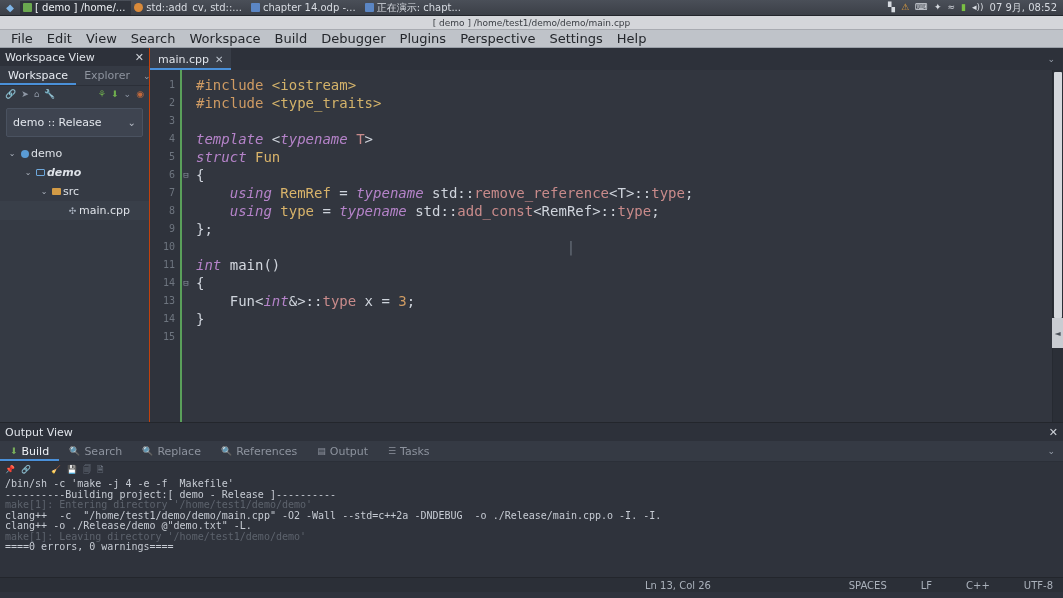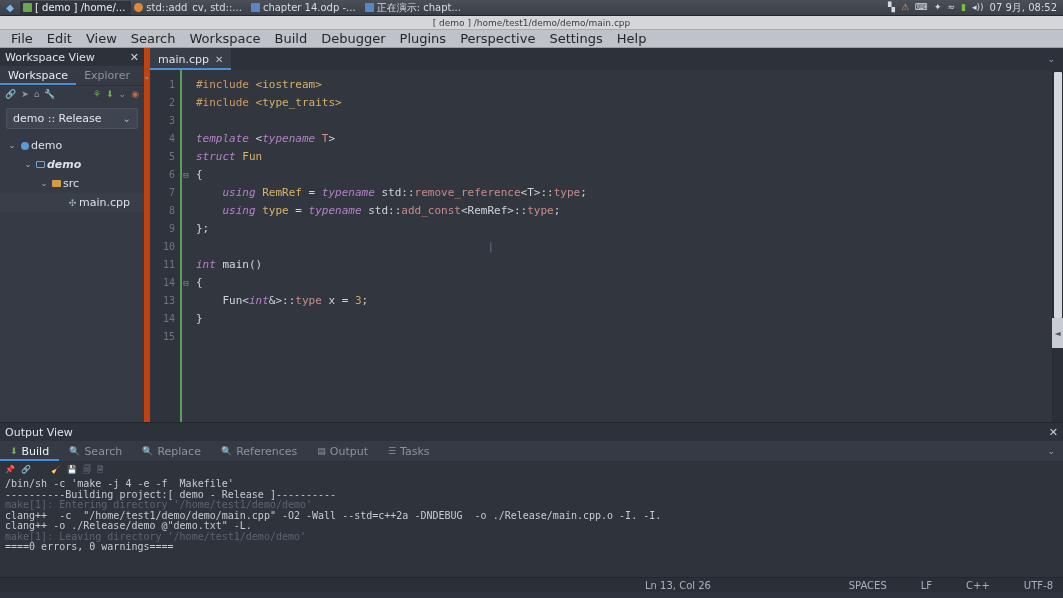--- a/index.html
+++ b/index.html
@@ -70,21 +70,21 @@
   }
 
   
   #workarea { display: flex; height: 374px; width: 100%; }
 
   
   #left-dock {
     width: 150px; flex: 0 0 150px;
     background: #353a44;
     display: flex; flex-direction: column;
-    border-right: 6px solid #c2410c;
+    border-right: 1px solid #c2410c;
   }
   .dock-title {
     height: 18px; display: flex; align-items: center;
     padding: 0 5px; background: #2d313a;
     font-size: 11px; color: #dfe3e9;
   }
   .dock-title .t { flex: 1; }
   .dock-close { color: #cfd3d9; font-size: 11px; cursor: pointer; }
   .wk-tabs {
     height: 20px; display: flex; align-items: stretch;
@@ -102,21 +102,21 @@
   .wk-toolbar {
     height: 17px; display: flex; align-items: center; gap: 5px;
     padding: 0 5px; background: #353a44;
   }
   .wk-toolbar .ti { font-size: 9px; color: #8e97a5; cursor: pointer; line-height: 1; }
   .wk-toolbar .ti.g { color: #6fae4e; }
   .wk-toolbar .ti.r { color: #c0693c; }
   .wk-toolbar .gap { flex: 1; }
 
   .proj-select {
-    margin: 5px 6px; height: 21px;
+    margin: 5px 6px; height: 29px;
     background: #3e4450; border: 1px solid #4a5260; border-radius: 2px;
     display: flex; align-items: center; padding: 0 6px;
     font-size: 11px; color: #e2e6ec; cursor: pointer;
   }
   .proj-select .lbl { flex: 1; }
   .proj-select .chev { font-size: 10px; color: #b6bcc6; }
 
   #tree { padding-top: 2px; flex: 1; overflow: hidden; }
   .tree-row {
     height: 19px; display: flex; align-items: center;
@@ -164,21 +164,21 @@
   #fold-col {
     width: 10px; flex: 0 0 10px; background: #32363f;
     padding-top: 6px; line-height: 18px;
     font-family: "DejaVu Sans Mono", monospace; font-size: 9px;
     color: #8b939f; text-align: center;
     border-left: 2px solid #5aa05a;
   }
   #fold-col .fm { height: 18px; }
   #code {
     flex: 1; padding: 6px 0 0 6px; min-width: 0;
-    font-family: "DejaVu Sans Mono", monospace; font-size: 11px;
+    font-family: "DejaVu Sans Mono", monospace; font-size: 14px;
     line-height: 18px; color: #cfd4dc;
     white-space: pre; overflow: hidden;
   }
   .tok-pre   { color: #cf9b63; }   
   .tok-str   { color: #d4b36a; }   
   .tok-kw    { color: #b583c9; font-style: italic; }   
   .tok-type  { color: #c98b8b; }   
   .tok-id    { color: #d8b36a; }   
   .tok-fn    { color: #d5d9e0; }
   .tok-num   { color: #cf9b63; }

